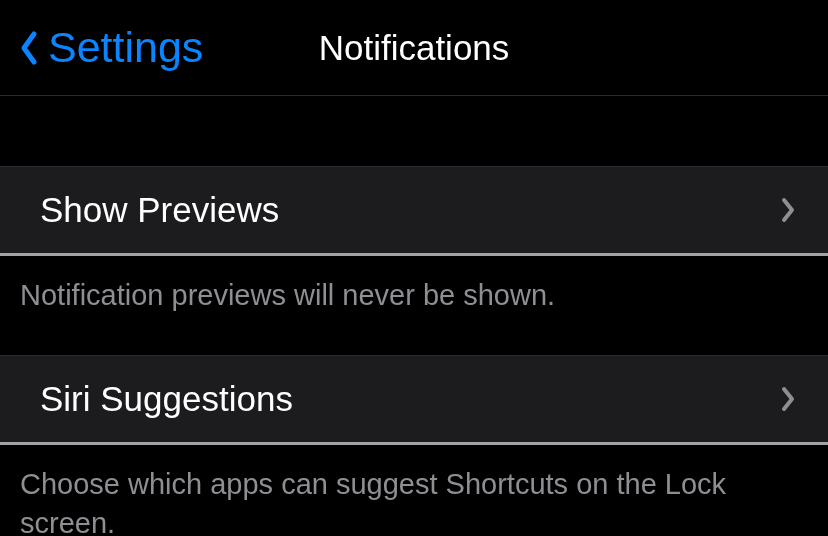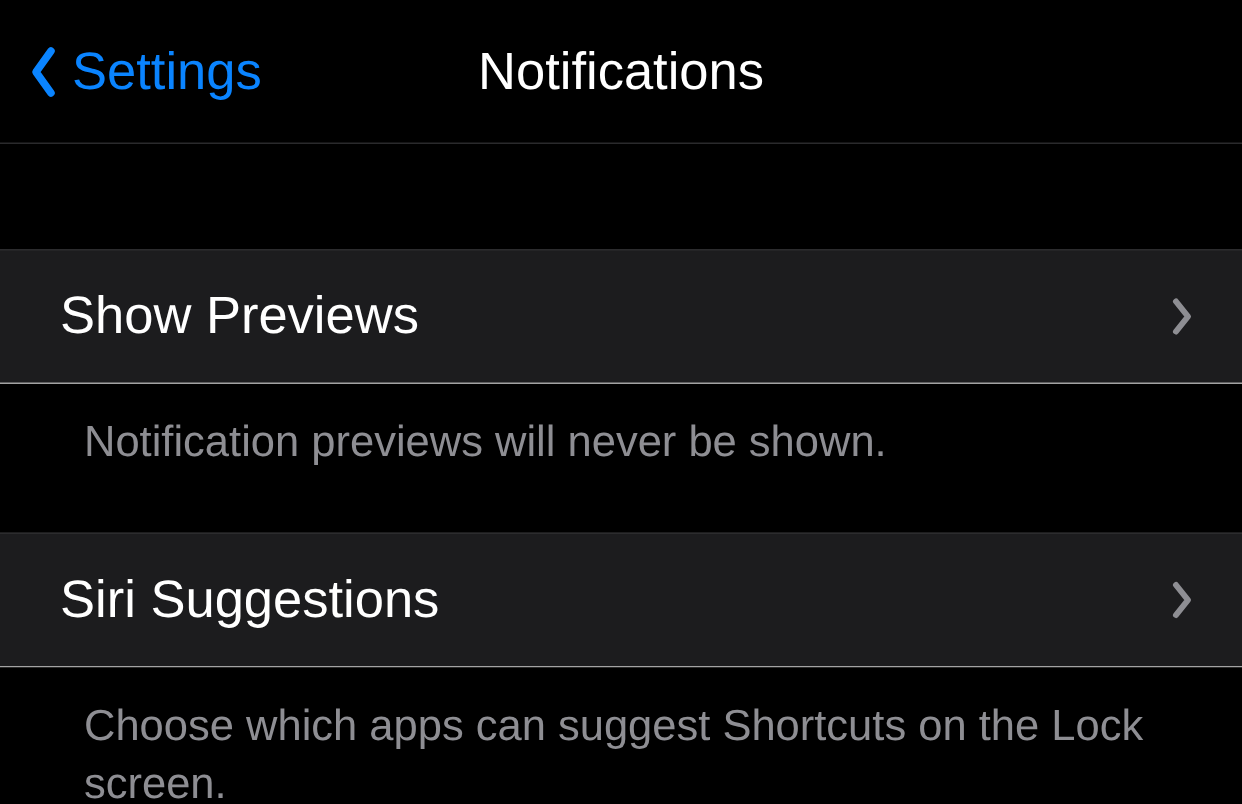--- a/index.html
+++ b/index.html
@@ -35,21 +35,21 @@
       height: 36px;
       display: flex;
       align-items: center;
       justify-content: center;
     }
     .back-chevron svg {
       width: 22px;
       height: 36px;
     }
     .back-label {
-      font-size: 35px;
+      font-size: 43px;
       font-weight: 400;
       color: #0a84ff;
     }
     .page-title {
       position: absolute;
       left: 50%;
       transform: translateX(-50%);
       font-size: 35px;
       font-weight: 400;
       color: #ffffff;
@@ -58,21 +58,21 @@
       height: 70px;
       background: #000000;
     }
     .list-row {
       height: 90px;
       background: #1c1c1e;
       display: flex;
       align-items: center;
       padding: 0 32px 0 40px;
       border-top: 1px solid #2c2c2e;
-      border-bottom: 1px solid #a3a3a3;
+      border-bottom: 3px solid #a3a3a3;
       cursor: pointer;
     }
     .row-label {
       font-size: 35px;
       font-weight: 400;
       color: #ffffff;
       flex: 1;
     }
     .row-value {
       font-size: 35px;
@@ -85,21 +85,21 @@
       height: 28px;
       display: flex;
       align-items: center;
       justify-content: center;
     }
     .disclosure-chevron svg {
       width: 16px;
       height: 28px;
     }
     .footer-text {
-      padding: 20px 40px 30px 56px;
+      padding: 20px 40px 30px 20px;
       font-size: 29px;
       font-weight: 400;
       color: #8e8e93;
       line-height: 1.35;
       background: #000000;
     }
     .section-gap {
       height: 10px;
       background: #000000;
     }

